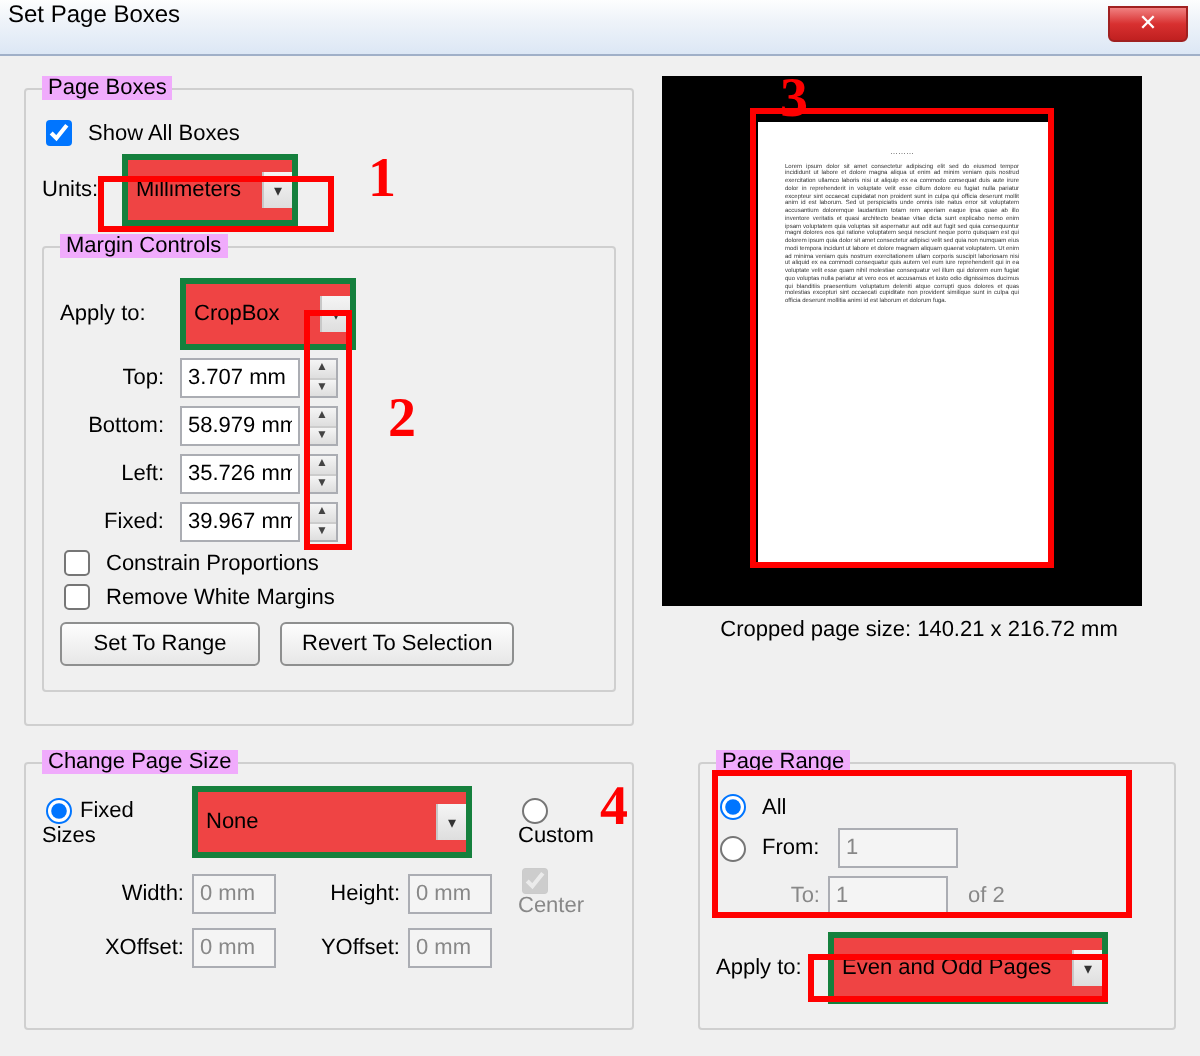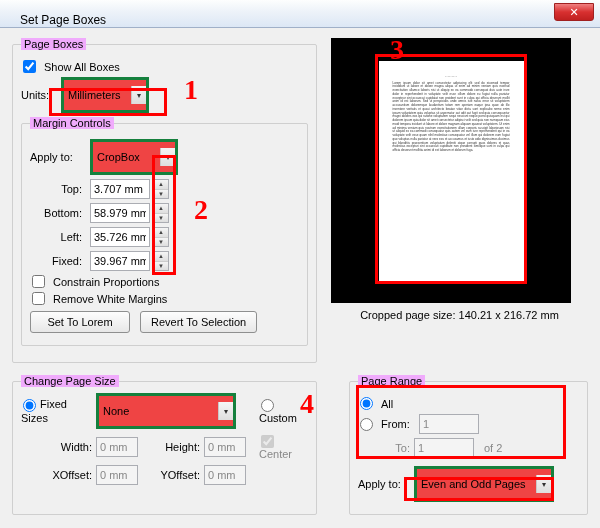--- a/index.html
+++ b/index.html
@@ -1,17 +1,17 @@
 <!DOCTYPE html>
 <html><head>
 <meta charset="utf-8">
 <style>
   * { box-sizing: border-box; font-family: 'Segoe UI', Tahoma, sans-serif; }
   body { margin: 0; padding: 0; width: 600px; height: 528px; background: #f0f0f0; overflow: hidden; font-size: 11px; color: #000; }
-  .titlebar { height: 28px; background: linear-gradient(to bottom, #fdfefe 0%, #eef3f9 40%, #dce7f5 100%); border-bottom: 1px solid #a0b0c8; display: flex; align-items: flex-end; padding-left: 20px; position: relative; }
+  .titlebar { height: 28px; background: linear-gradient(to bottom, #fdfefe 0%, #eef3f9 40%, #dce7f5 100%); border-bottom: 1px solid #a0b0c8; display: flex; align-items: flex-start; padding-left: 4px; position: relative; }
   .titlebar .title { font-size: 12px; }
   .titlebar .close { position: absolute; right: 6px; top: 3px; width: 40px; height: 18px; background: linear-gradient(to bottom, #f08080 0%, #d83030 50%, #c02020 100%); border: 1px solid #a02020; border-radius: 0 0 3px 3px; color: #fff; text-align: center; font-size: 11px; line-height: 16px; }
   .client { padding: 10px 12px 8px 12px; }
   .main-row { display: flex; gap: 14px; }
   .left-col { flex: 0 0 305px; }
   .right-col { flex: 1; }
   fieldset { border: 1px solid #cfcfcf; border-radius: 2px; margin: 0 0 8px 0; padding: 6px 8px 8px 8px; position: relative; }
   legend { font-size: 11px; padding: 0 3px; background: #f0abfc; }
   .row { display: flex; align-items: center; margin: 4px 0; gap: 4px; }
   label.lbl { display: inline-block; text-align: right; margin-right: 4px; }
@@ -111,21 +111,21 @@
           <div class="row">
             <input type="checkbox" style="">
             <span>Constrain Proportions</span>
           </div>
           <div class="row">
             <input type="checkbox" style="">
             <span>Remove White Margins</span>
           </div>
 
           <div class="row" style="gap:10px; margin-top:6px;">
-            <button class="btn">Set To Lorem</button>
+            <button class="btn">Set To Range</button>
             <button class="btn">Revert To Selection</button>
           </div>
 
           <div class="red-box" style="left:130px; top:26px; width:24px; height:120px;"></div>
         </fieldset>
 
         <div class="red-box" style="left:36px; top:38px; width:118px; height:28px;"></div>
       </fieldset>
     </div>
 

